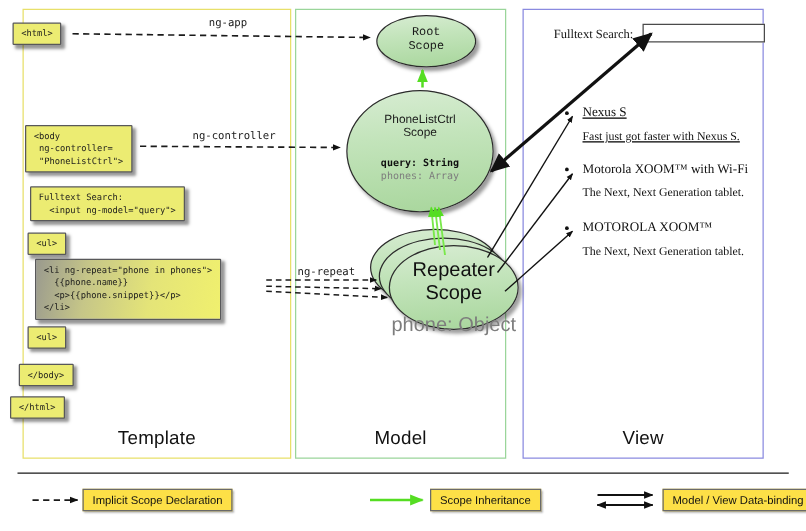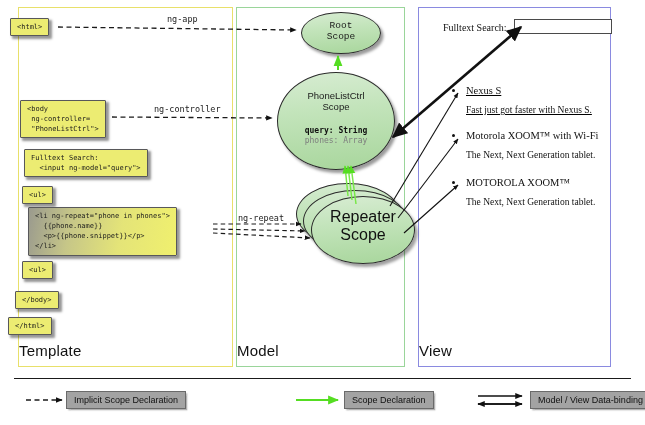--- a/index.html
+++ b/index.html
@@ -22,20 +22,21 @@
     background: #ffffff;
     border: 1px solid #cccccc;
   }
   #panel-template { left: 18px;  top: 7px;  width: 215px; height: 360px; border-color: #e8e06a; }
   #panel-model    { left: 236px; top: 7px;  width: 169px; height: 360px; border-color: #9ad59a; }
   #panel-view     { left: 418px; top: 7px;  width: 193px; height: 360px; border-color: #8a8ae0; }
 
   .panel-label {
     position: absolute;
     left: 0; right: 0; bottom: 7px;
+    text-align: center;
     font-size: 15px;
     color: #111;
     letter-spacing: .2px;
   }
 
   
   .codebox {
     position: absolute;
     border: 1px solid #58585a;
     background: #ecec72;
@@ -165,21 +166,21 @@
   
   #legend-rule {
     position: absolute; left: 14px; top: 378px;
     width: 617px; height: 0;
     border-top: 1.6px solid #1a1a1a;
   }
   .legend-entry { position: absolute; top: 391px; height: 18px; }
   .legend-box {
     position: absolute; left: 0; top: 0;
     border: 1px solid #6a6a6a;
-    background: #a3a3a3;
+    background: #fde047;
     font-size: 9px;
     color: #111;
     padding: 3px 7px;
     white-space: nowrap;
     box-shadow: 1.5px 1.5px 1.5px rgba(0,0,0,.30);
   }
   #legend-0 { left: 26px; }
   #legend-1 { left: 296px; }
   #legend-2 { left: 478px; }
   #legend-0 .legend-box { left: 40px; }
@@ -234,20 +235,23 @@
       <div class="prop strong">query: String</div>
       <div class="prop dim">phones: Array</div>
     </div>
   </div>
 
   <div class="rep" id="rep-back"></div>
   <div class="rep" id="rep-mid"></div>
   <div class="rep" id="rep-front">
     <div class="title">Repeater</div>
     <div class="title">Scope</div>
+    <div class="props">
+      <div class="prop dim">phone: Object</div>
+    </div>
   </div>
 
   <div id="view-search-label">Fulltext Search:</div>
   <input id="view-search-input" type="text" placeholder="" style="">
 
   <div class="view-item" id="view-item-0">
     <span class="bullet"></span>
     <div class="name">Nexus S</div>
     <div class="snippet">Fast just got faster with Nexus S.</div>
   </div>
@@ -301,19 +305,19 @@
     <path d="M522,404 L478,404" stroke="#111" stroke-width="1.5" fill="none" marker-end="url(#ah-black)"></path>
     <path d="M478,404 L522,404" stroke="#111" stroke-width="1.5" fill="none" marker-end="url(#ah-black)"></path>
   </svg>
 
   <div id="legend-rule"></div>
 
   <div class="legend-entry" id="legend-0">
     <div class="legend-box">Implicit Scope Declaration</div>
   </div>
   <div class="legend-entry" id="legend-1">
-    <div class="legend-box">Scope Declaration</div>
+    <div class="legend-box">Scope Inheritance</div>
   </div>
   <div class="legend-entry" id="legend-2">
     <div class="legend-box">Model / View Data-binding</div>
   </div>
 
 </div>
 
 </body></html>

